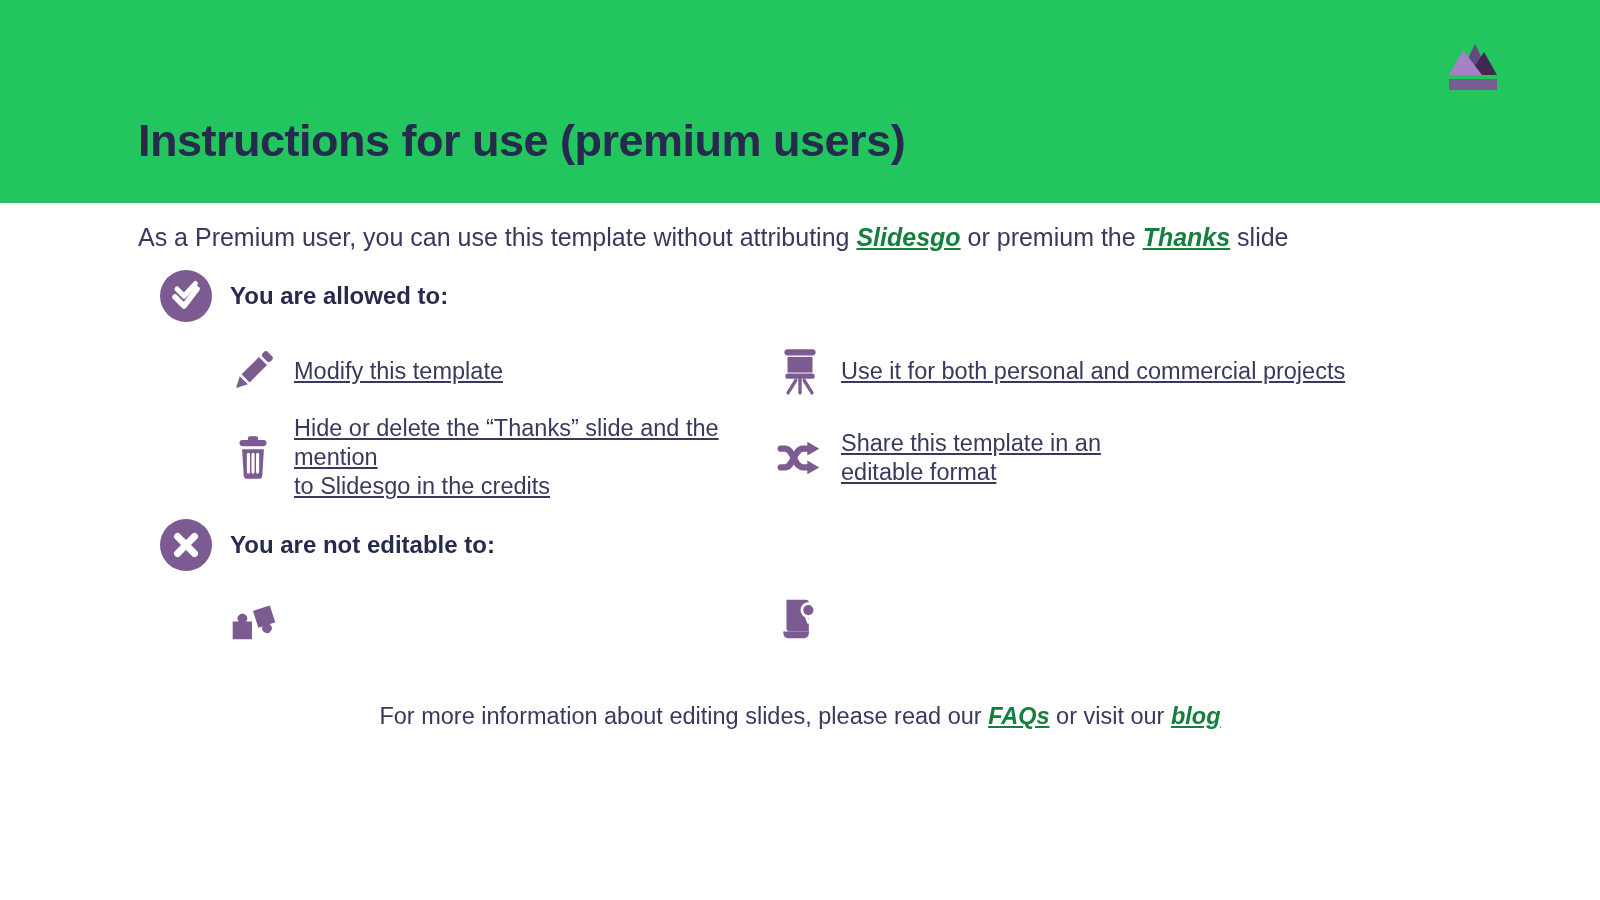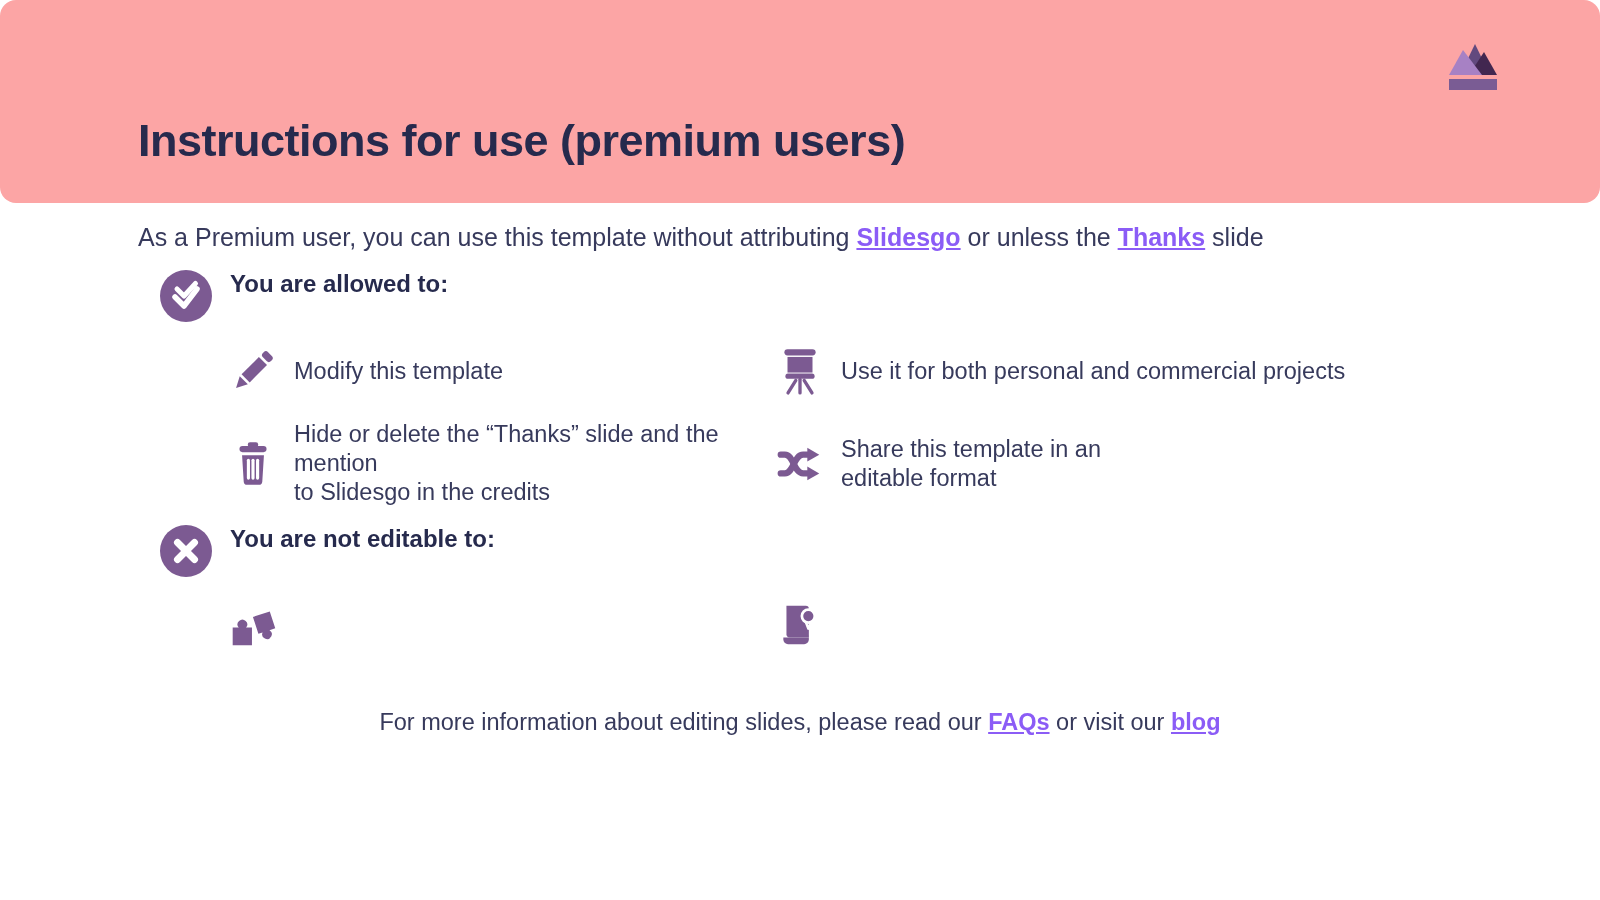--- a/index.html
+++ b/index.html
@@ -1,52 +1,52 @@
 <!DOCTYPE html>
 <html><head>
 <meta charset="utf-8">
 <style>
   html,body{margin:0;padding:0;}
   body{
     width:1600px;height:900px;background:#ffffff;position:relative;overflow:hidden;
     font-family:"Liberation Sans", sans-serif;color:#373a5c;
   }
-  .band{height:203px;background:#fca5a5;position:relative;border-radius:16px;}
+  .band{height:203px;background:#22c55e;position:relative;}
   .page-title{position:absolute;left:138px;bottom:36px;margin:0;
     font-size:45px;font-weight:800;letter-spacing:-0.5px;color:#262a4d;}
   .crown{position:absolute;top:42px;right:99px;width:54px;height:54px;}
   .content{padding:0 100px 0 138px;}
   .intro{margin:19px 0 0 0;font-size:25px;line-height:30px;}
-  .link{color:#8b5cf6;font-weight:bold;text-decoration:underline;cursor:pointer;}
-  .sec-head{display:flex;align-items:flex-start;gap:18px;margin:18px 0 0 22px;}
+  .link{color:#15803d;font-weight:bold;text-decoration:underline;cursor:pointer;font-style:italic;}
+  .sec-head{display:flex;align-items:center;gap:18px;margin:18px 0 0 22px;}
   .badge{width:52px;height:52px;flex:0 0 52px;}
   .badge svg{display:block;}
   .sec-title{font-size:24px;font-weight:bold;color:#262a4d;margin:0;}
-  .grid{display:grid;grid-template-columns:547px auto;padding-left:90px;row-gap:24px;margin-top:24px;}
+  .grid{display:grid;grid-template-columns:547px auto;padding-left:90px;row-gap:18px;margin-top:24px;text-decoration:underline;}
   .item{display:flex;align-items:center;gap:16px;}
   .icon{width:50px;height:50px;flex:0 0 50px;}
   .item-text{font-size:23.5px;line-height:29px;white-space:pre-line;margin:0;}
   .footer{margin:56px -100px 0 -138px;text-align:center;font-size:23.5px;line-height:30px;}
 </style>
 </head>
 <body>
 
 <header class="band">
   <h1 class="page-title">Instructions for use (premium users)</h1>
   <svg class="crown" viewBox="0 0 54 54" aria-hidden="true">
     <polygon points="28,2 13,33 43,33" fill="#62497e"></polygon>
     <polygon points="37,10 50,33 22,33" fill="#422750"></polygon>
     <polygon points="16,8 2,33 35,33" fill="#a781c4"></polygon>
     <rect x="2" y="37" width="48" height="11" fill="#7a5c94"></rect>
   </svg>
 </header>
 
 <main class="content">
 
-  <p class="intro"><span>As a Premium user, you can use this template without attributing </span><a class="link">Slidesgo</a><span> or unless the </span><a class="link">Thanks</a><span> slide</span></p>
+  <p class="intro"><span>As a Premium user, you can use this template without attributing </span><a class="link">Slidesgo</a><span> or premium the </span><a class="link">Thanks</a><span> slide</span></p>
 
   <div class="sec-head">
     <span class="badge">
       <svg viewBox="0 0 52 52" width="52" height="52" aria-hidden="true">
         <circle cx="26" cy="26" r="26" fill="#7c5a92"></circle>
         <path d="M17 19 l7 7 L35.5 13.5" fill="none" stroke="#ffffff" stroke-width="5" stroke-linecap="round" stroke-linejoin="round"></path>
         <path d="M15 27 l9 9 L37 19" fill="none" stroke="#ffffff" stroke-width="5.5" stroke-linecap="round" stroke-linejoin="round"></path>
       </svg>
     </span>
     <h2 class="sec-title">You are allowed to:</h2>

